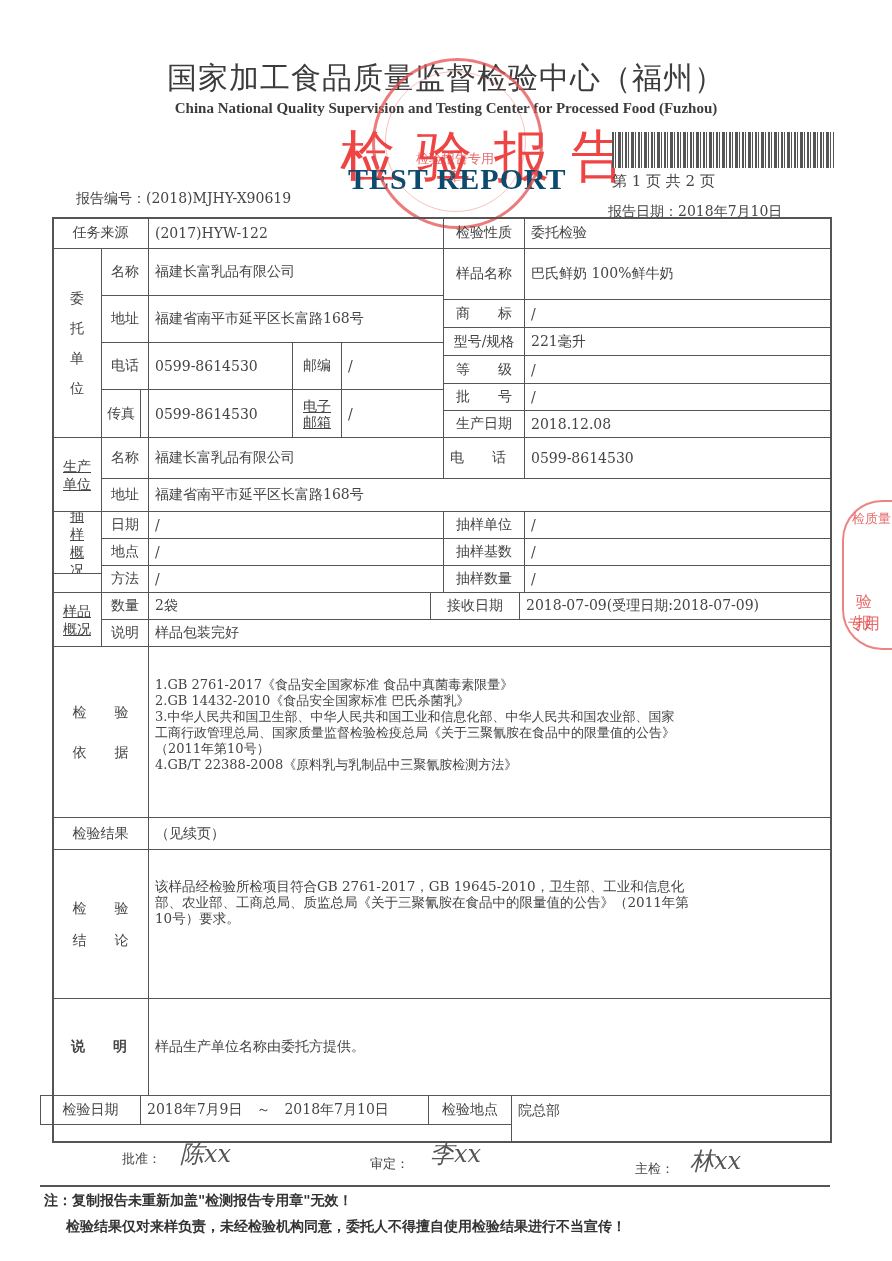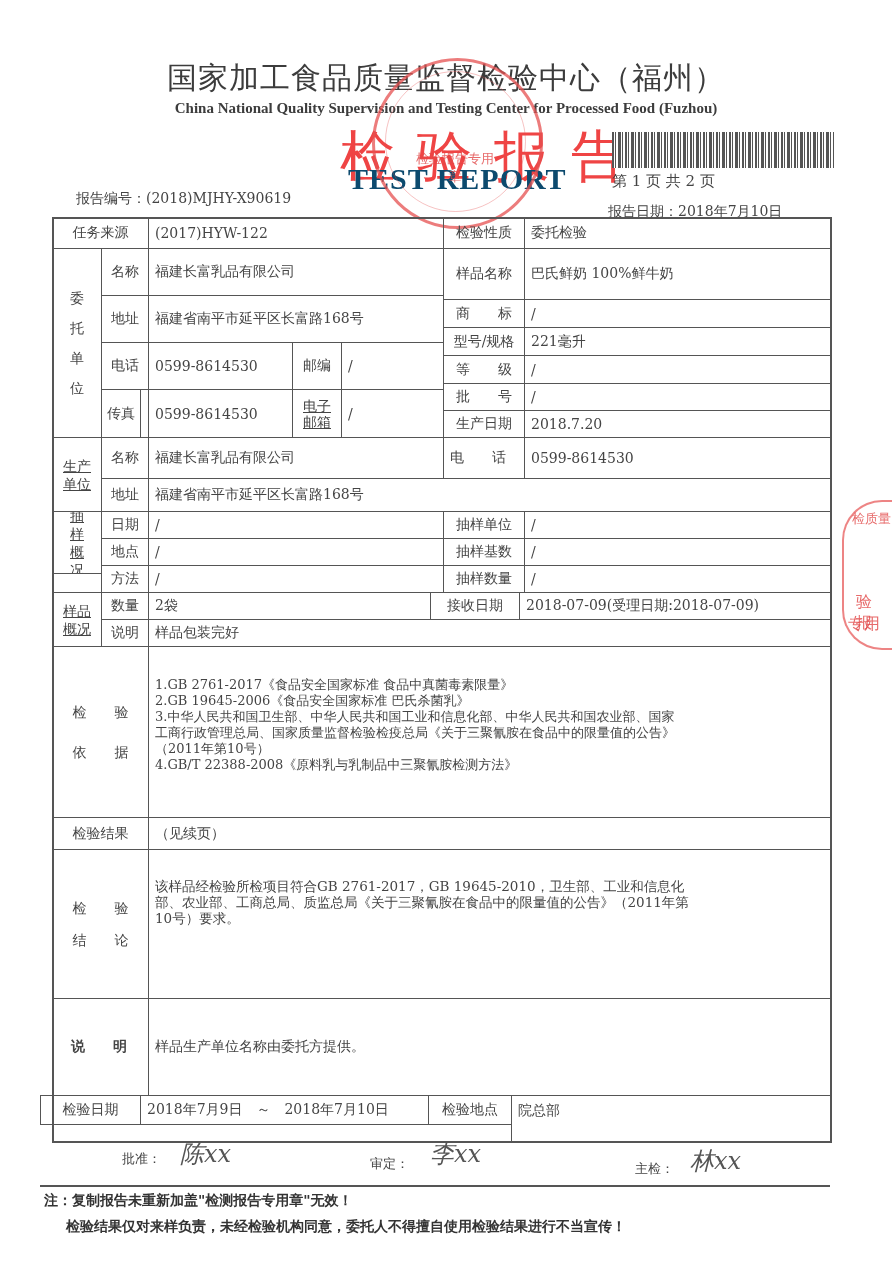--- a/index.html
+++ b/index.html
@@ -91,21 +91,21 @@
 <div class="cell" style="left:524px;top:248px;width:308px;height:52px;">巴氏鲜奶 100%鲜牛奶</div>
 <div class="cell c" style="left:443px;top:299px;width:82px;height:29px;">商　　标</div>
 <div class="cell" style="left:524px;top:299px;width:308px;height:29px;">/</div>
 <div class="cell c" style="left:443px;top:327px;width:82px;height:29px;">型号/规格</div>
 <div class="cell" style="left:524px;top:327px;width:308px;height:29px;">221毫升</div>
 <div class="cell c" style="left:443px;top:355px;width:82px;height:29px;">等　　级</div>
 <div class="cell" style="left:524px;top:355px;width:308px;height:29px;">/</div>
 <div class="cell c" style="left:443px;top:383px;width:82px;height:28px;">批　　号</div>
 <div class="cell" style="left:524px;top:383px;width:308px;height:28px;">/</div>
 <div class="cell c" style="left:443px;top:410px;width:82px;height:28px;">生产日期</div>
-<div class="cell" style="left:524px;top:410px;width:308px;height:28px;">2018.7.20</div>
+<div class="cell" style="left:524px;top:410px;width:308px;height:28px;">2018.12.08</div>
 
 <div class="cell c wrap" style="left:52px;top:437px;width:50px;height:75px;line-height:18px;padding:0 10px;">生产单位</div>
 <div class="cell c" style="left:101px;top:437px;width:48px;height:42px;">名称</div>
 <div class="cell" style="left:148px;top:437px;width:296px;height:42px;">福建长富乳品有限公司</div>
 <div class="cell c" style="left:443px;top:437px;width:82px;height:42px;justify-content:space-between;">电　　话</div>
 <div class="cell" style="left:524px;top:437px;width:308px;height:42px;">0599-8614530</div>
 <div class="cell c" style="left:101px;top:478px;width:48px;height:34px;">地址</div>
 <div class="cell" style="left:148px;top:478px;width:684px;height:34px;">福建省南平市延平区长富路168号</div>
 
 <div class="cell c wrap" style="left:52px;top:511px;width:50px;height:63px;line-height:18px;padding:0 18px;">抽样概况</div>
@@ -129,21 +129,21 @@
 <div class="cell" style="left:519px;top:592px;width:313px;height:28px;">2018-07-09(受理日期:2018-07-09)</div>
 <div class="cell c" style="left:101px;top:619px;width:48px;height:28px;">说明</div>
 <div class="cell" style="left:148px;top:619px;width:684px;height:28px;">样品包装完好</div>
 
 <div class="cell c vlabel" style="left:52px;top:646px;width:97px;height:172px;line-height:40px;">
   <span>检　　验</span>
   <span>依　　据</span>
 </div>
 <div class="cell multiline" style="left:148px;top:646px;width:684px;height:172px;padding-top:30px;">
   <div>1.GB 2761-2017《食品安全国家标准 食品中真菌毒素限量》</div>
-  <div>2.GB 19645-2006《食品安全国家标准 巴氏杀菌乳》</div>
+  <div>2.GB 14432-2010《食品安全国家标准 巴氏杀菌乳》</div>
   <div style="padding-right:150px;">3.中华人民共和国卫生部、中华人民共和国工业和信息化部、中华人民共和国农业部、国家工商行政管理总局、国家质量监督检验检疫总局《关于三聚氰胺在食品中的限量值的公告》（2011年第10号）</div>
   <div>4.GB/T 22388-2008《原料乳与乳制品中三聚氰胺检测方法》</div>
 </div>
 
 <div class="cell c" style="left:52px;top:817px;width:97px;height:33px;">检验结果</div>
 <div class="cell" style="left:148px;top:817px;width:684px;height:33px;">（见续页）</div>
 
 <div class="cell c vlabel" style="left:52px;top:849px;width:97px;height:150px;line-height:32px;">
   <span>检　　验</span>
   <span>结　　论</span>

